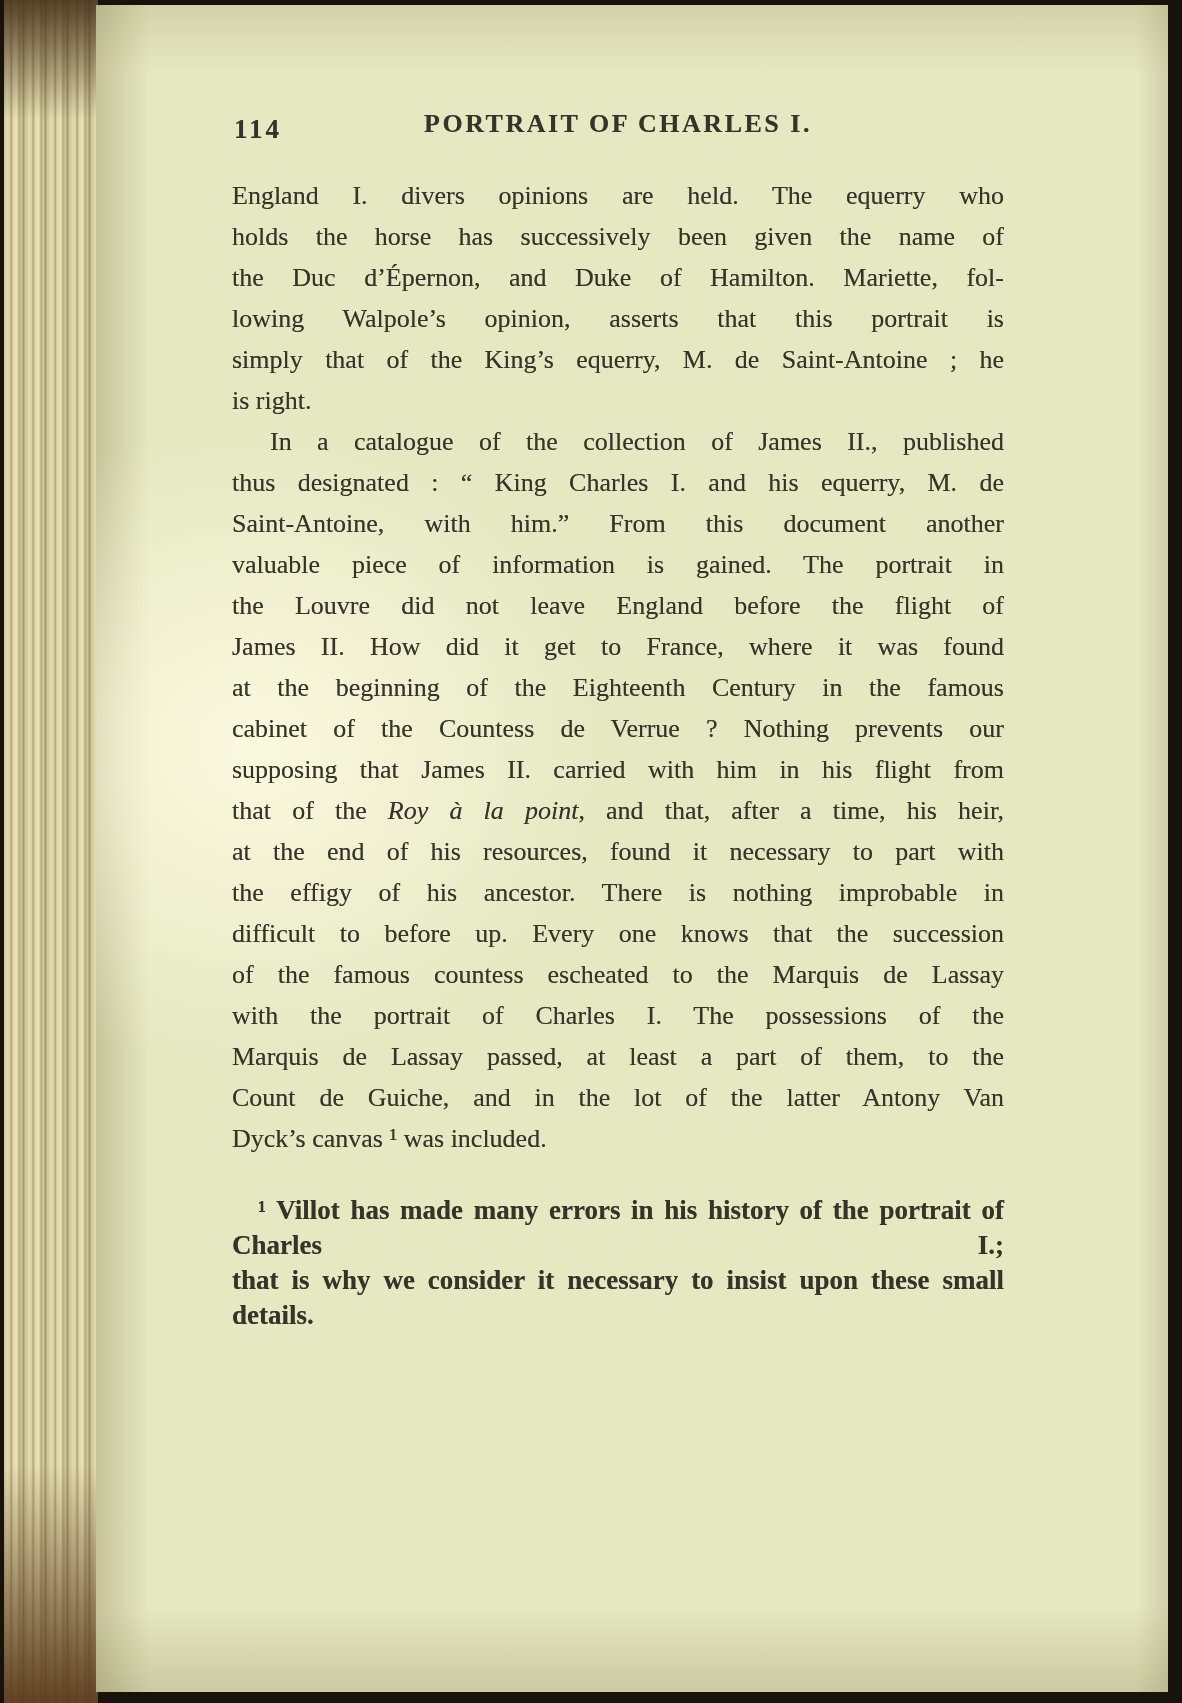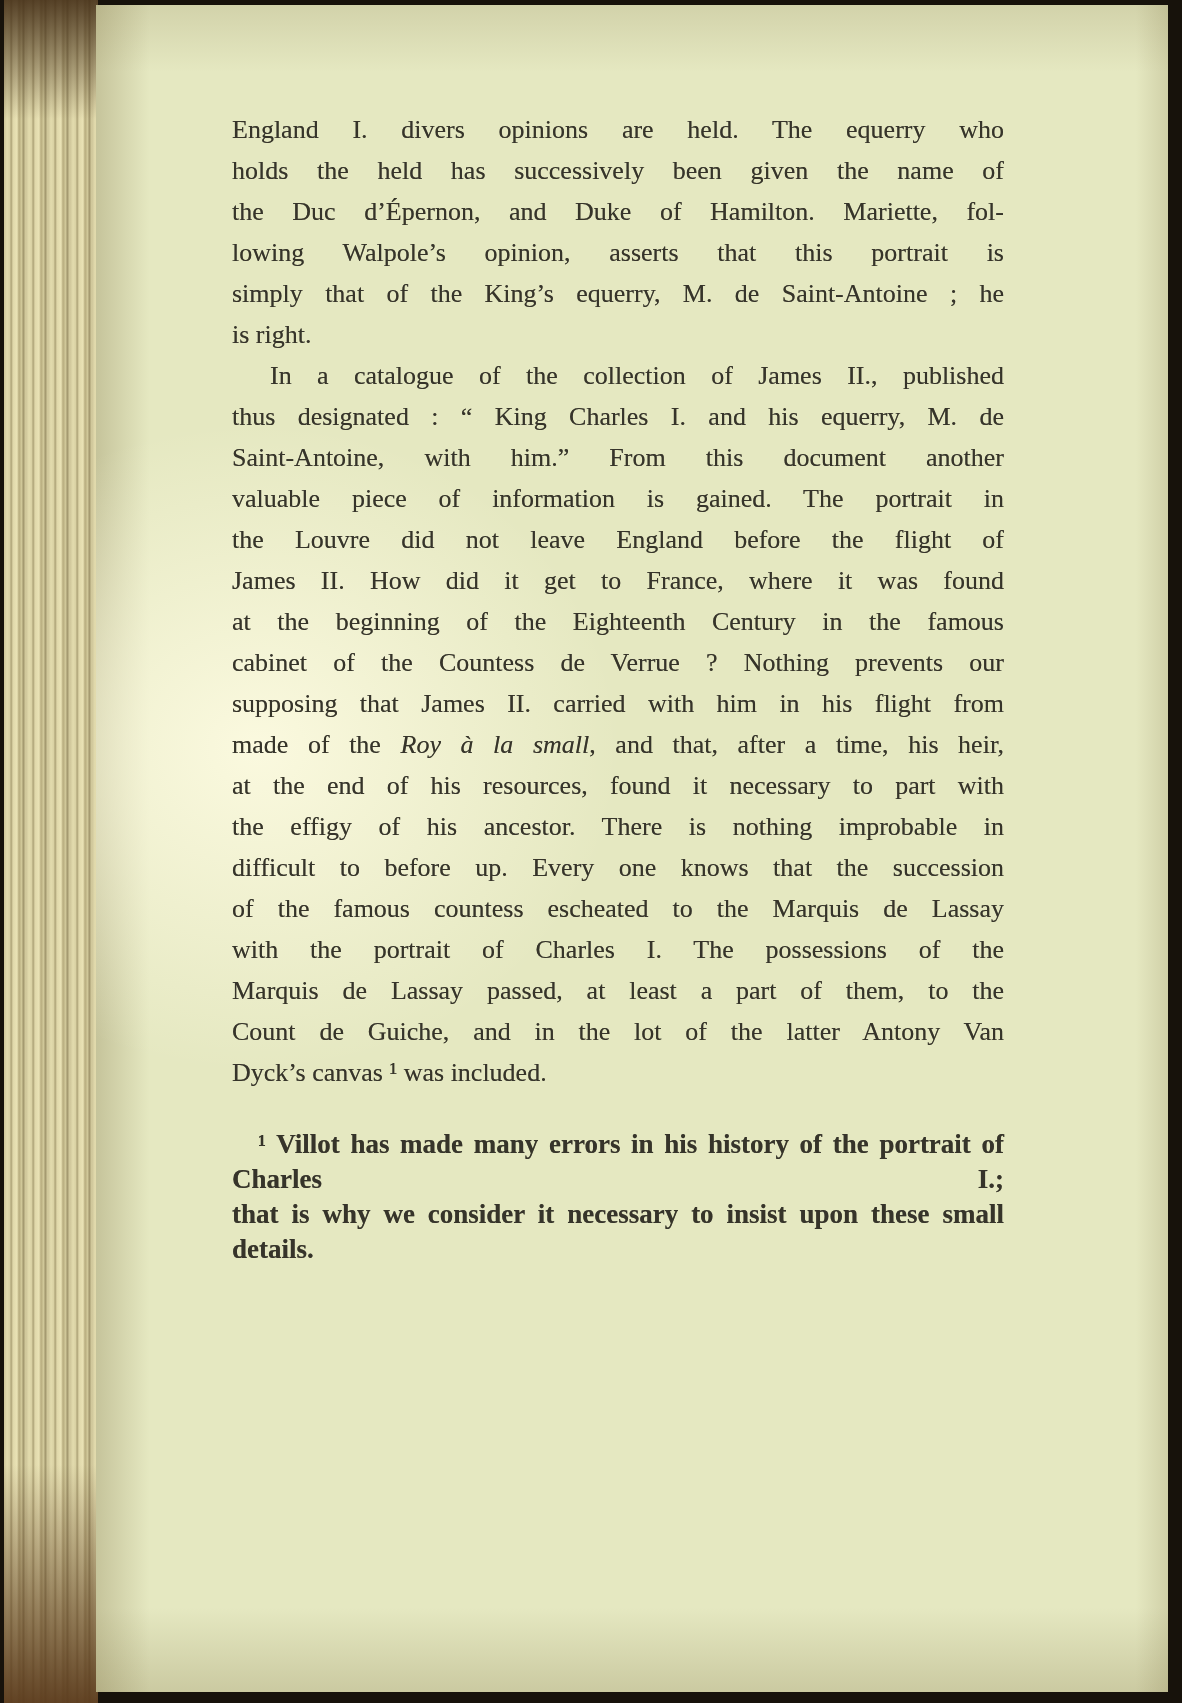--- a/index.html
+++ b/index.html
@@ -68,43 +68,47 @@
 </style>
 </head>
 <body>
 
 <div class="scan">
   <div class="edges"></div>
 
   <div class="paper">
     <div class="content">
 
+      <div class="header-row">
+        <span class="pagenum">114</span>
+        <span class="running-title">PORTRAIT OF CHARLES I.</span>
+      </div>
 
       <div class="para end">
           <div class="line">England I. divers opinions are held. The equerry who</div>
-          <div class="line">holds the held has successively been given the name of</div>
+          <div class="line">holds the horse has successively been given the name of</div>
           <div class="line">the Duc d’Épernon, and Duke of Hamilton. Mariette, fol-</div>
           <div class="line">lowing Walpole’s opinion, asserts that this portrait is</div>
           <div class="line">simply that of the King’s equerry, M. de Saint-Antoine ; he</div>
           <div class="line">is right.</div>
         </div>
 
       <div class="para p2-before">
           <div class="line">In a catalogue of the collection of James II., published</div>
           <div class="line">thus designated : “ King Charles I. and his equerry, M. de</div>
           <div class="line">Saint-Antoine, with him.” From this document another</div>
           <div class="line">valuable piece of information is gained. The portrait in</div>
           <div class="line">the Louvre did not leave England before the flight of</div>
           <div class="line">James II. How did it get to France, where it was found</div>
           <div class="line">at the beginning of the Eighteenth Century in the famous</div>
           <div class="line">cabinet of the Countess de Verrue ? Nothing prevents our</div>
           <div class="line">supposing that James II. carried with him in his flight from</div>
         </div>
 
-      <div class="line italic-line"><span>made of the </span><em>Roy à la small</em><span>, and that, after a time, his heir,</span></div>
+      <div class="line italic-line"><span>that of the </span><em>Roy à la point</em><span>, and that, after a time, his heir,</span></div>
 
       <div class="para end">
           <div class="line">at the end of his resources, found it necessary to part with</div>
           <div class="line">the effigy of his ancestor. There is nothing improbable in</div>
           <div class="line">difficult to before up. Every one knows that the succession</div>
           <div class="line">of the famous countess escheated to the Marquis de Lassay</div>
           <div class="line">with the portrait of Charles I. The possessions of the</div>
           <div class="line">Marquis de Lassay passed, at least a part of them, to the</div>
           <div class="line">Count de Guiche, and in the lot of the latter Antony Van</div>
           <div class="line">Dyck’s canvas ¹ was included.</div>

